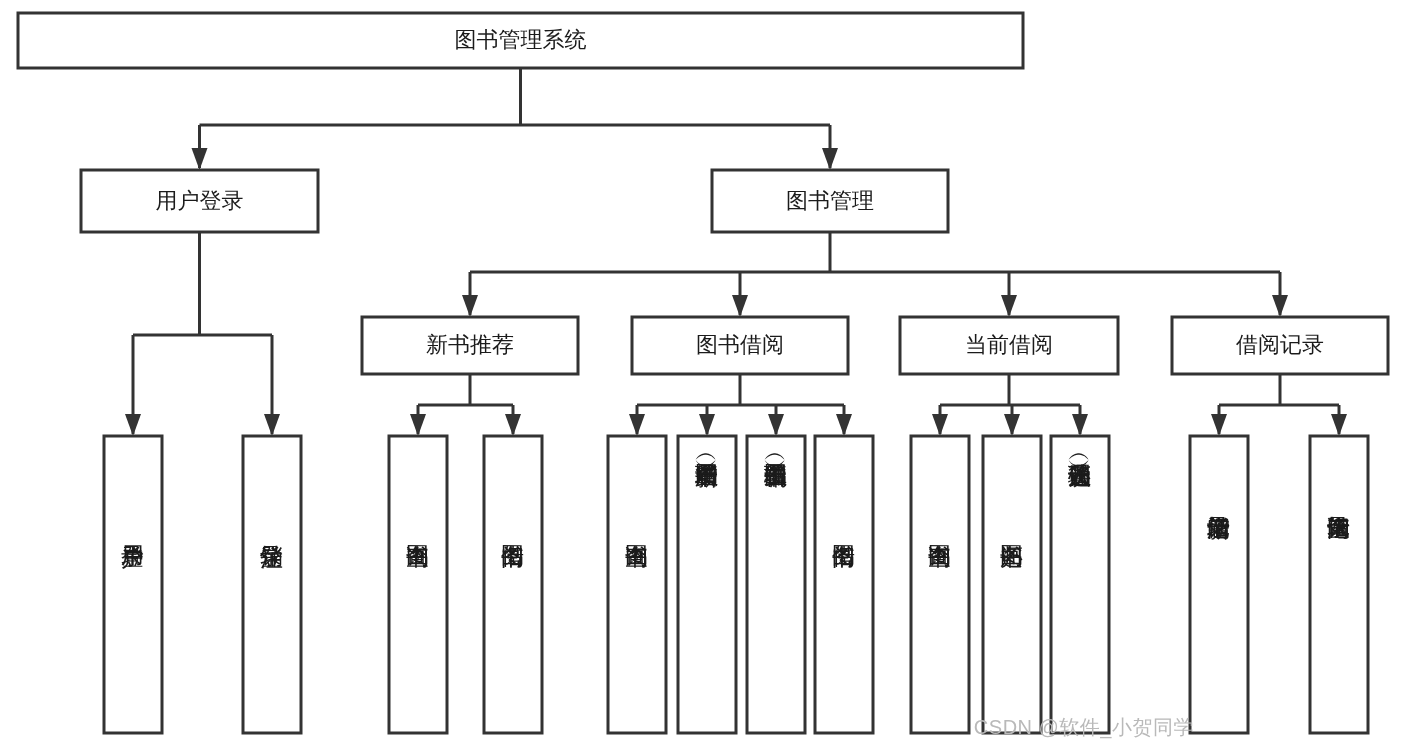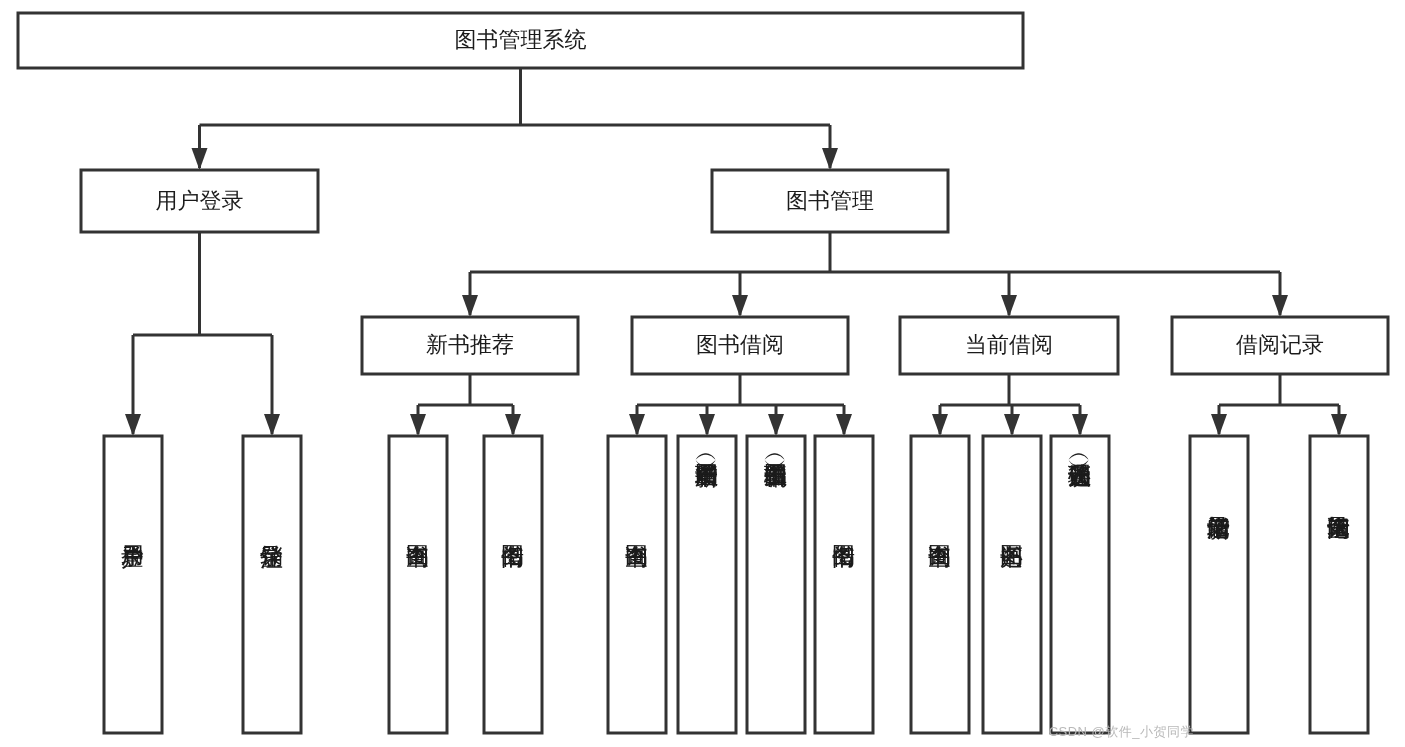--- a/index.html
+++ b/index.html
@@ -62,21 +62,21 @@
     pointer-events: none;
     writing-mode: vertical-rl;
     text-orientation: upright;
     white-space: nowrap;
   }
   .watermark {
     position: absolute;
     right: 8px;
     bottom: 6px;
     font-family: "Liberation Sans", "DejaVu Sans", sans-serif;
-    font-size: 13px;
+    font-size: 20px;
     color: #b9b9b9;
     letter-spacing: 0.5px;
     user-select: none;
     white-space: nowrap;
   }
 </style>
 </head>
 <body>
 
 <div id="diagram-root">

